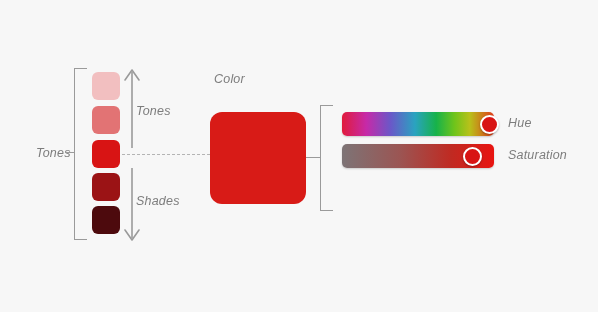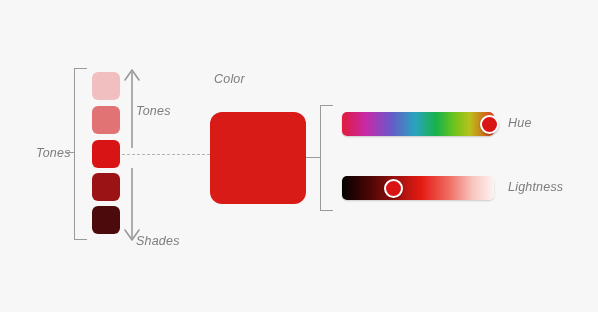--- a/index.html
+++ b/index.html
@@ -67,21 +67,21 @@
   }
   #tones-label {
     left: 24px;
     top: 146px;
     margin-left: 12px;
   }
 
   
   .arrow-svg { position: absolute; overflow: visible; }
   #tints-label  { left: 136px; top: 104px; }
-  #shades-label { left: 136px; top: 194px; margin-top: 40px; }
+  #shades-label { left: 136px; top: 194px; }
 
   
   .dashed-connector {
     position: absolute;
     left: 122px;
     top: 154px;
     width: 88px;
     height: 0;
     border-top: 1.6px dashed #b4b4b4;
   }
@@ -187,21 +187,21 @@
   <div class="solid-connector"></div>
   <div class="bracket-right"></div>
 
   <div class="slider-row" id="row-hue">
     <div class="slider-track" id="track-hue" style="background: linear-gradient(90deg, rgb(224, 27, 60) 0%, rgb(198, 42, 168) 16%, rgb(106, 88, 200) 32%, rgb(42, 163, 192) 48%, rgb(23, 178, 74) 62%, rgb(111, 196, 27) 74%, rgb(184, 193, 26) 84%, rgb(224, 58, 26) 100%);">
       <div class="slider-handle" id="handle-hue" style="left: 97%; background: rgb(216, 20, 20);"></div>
     </div>
     <div class="caption slider-label">Hue</div>
   </div>
 
-
-  <div class="slider-row" id="row-lightness">
-    <div class="slider-track" id="track-lightness" style="background: linear-gradient(90deg, rgb(5, 1, 1) 0%, rgb(74, 6, 5) 18%, rgb(167, 18, 16) 38%, rgb(228, 26, 18) 52%, rgb(240, 107, 96) 70%, rgb(249, 197, 191) 86%, rgb(253, 243, 242) 100%);">
-      <div class="slider-handle" id="handle-lightness" style="left: 34%; background: rgb(216, 20, 20);"></div>
+  <div class="slider-row" id="row-saturation">
+    <div class="slider-track" id="track-saturation" style="background: linear-gradient(90deg, rgb(125, 116, 118) 0%, rgb(155, 85, 83) 38%, rgb(192, 42, 34) 72%, rgb(232, 20, 16) 100%);">
+      <div class="slider-handle" id="handle-saturation" style="left: 86%; background: rgb(216, 20, 20);"></div>
     </div>
-    <div class="caption slider-label">Lightness</div>
+    <div class="caption slider-label">Saturation</div>
   </div>
 
+
 </div>
 
 </body></html>

